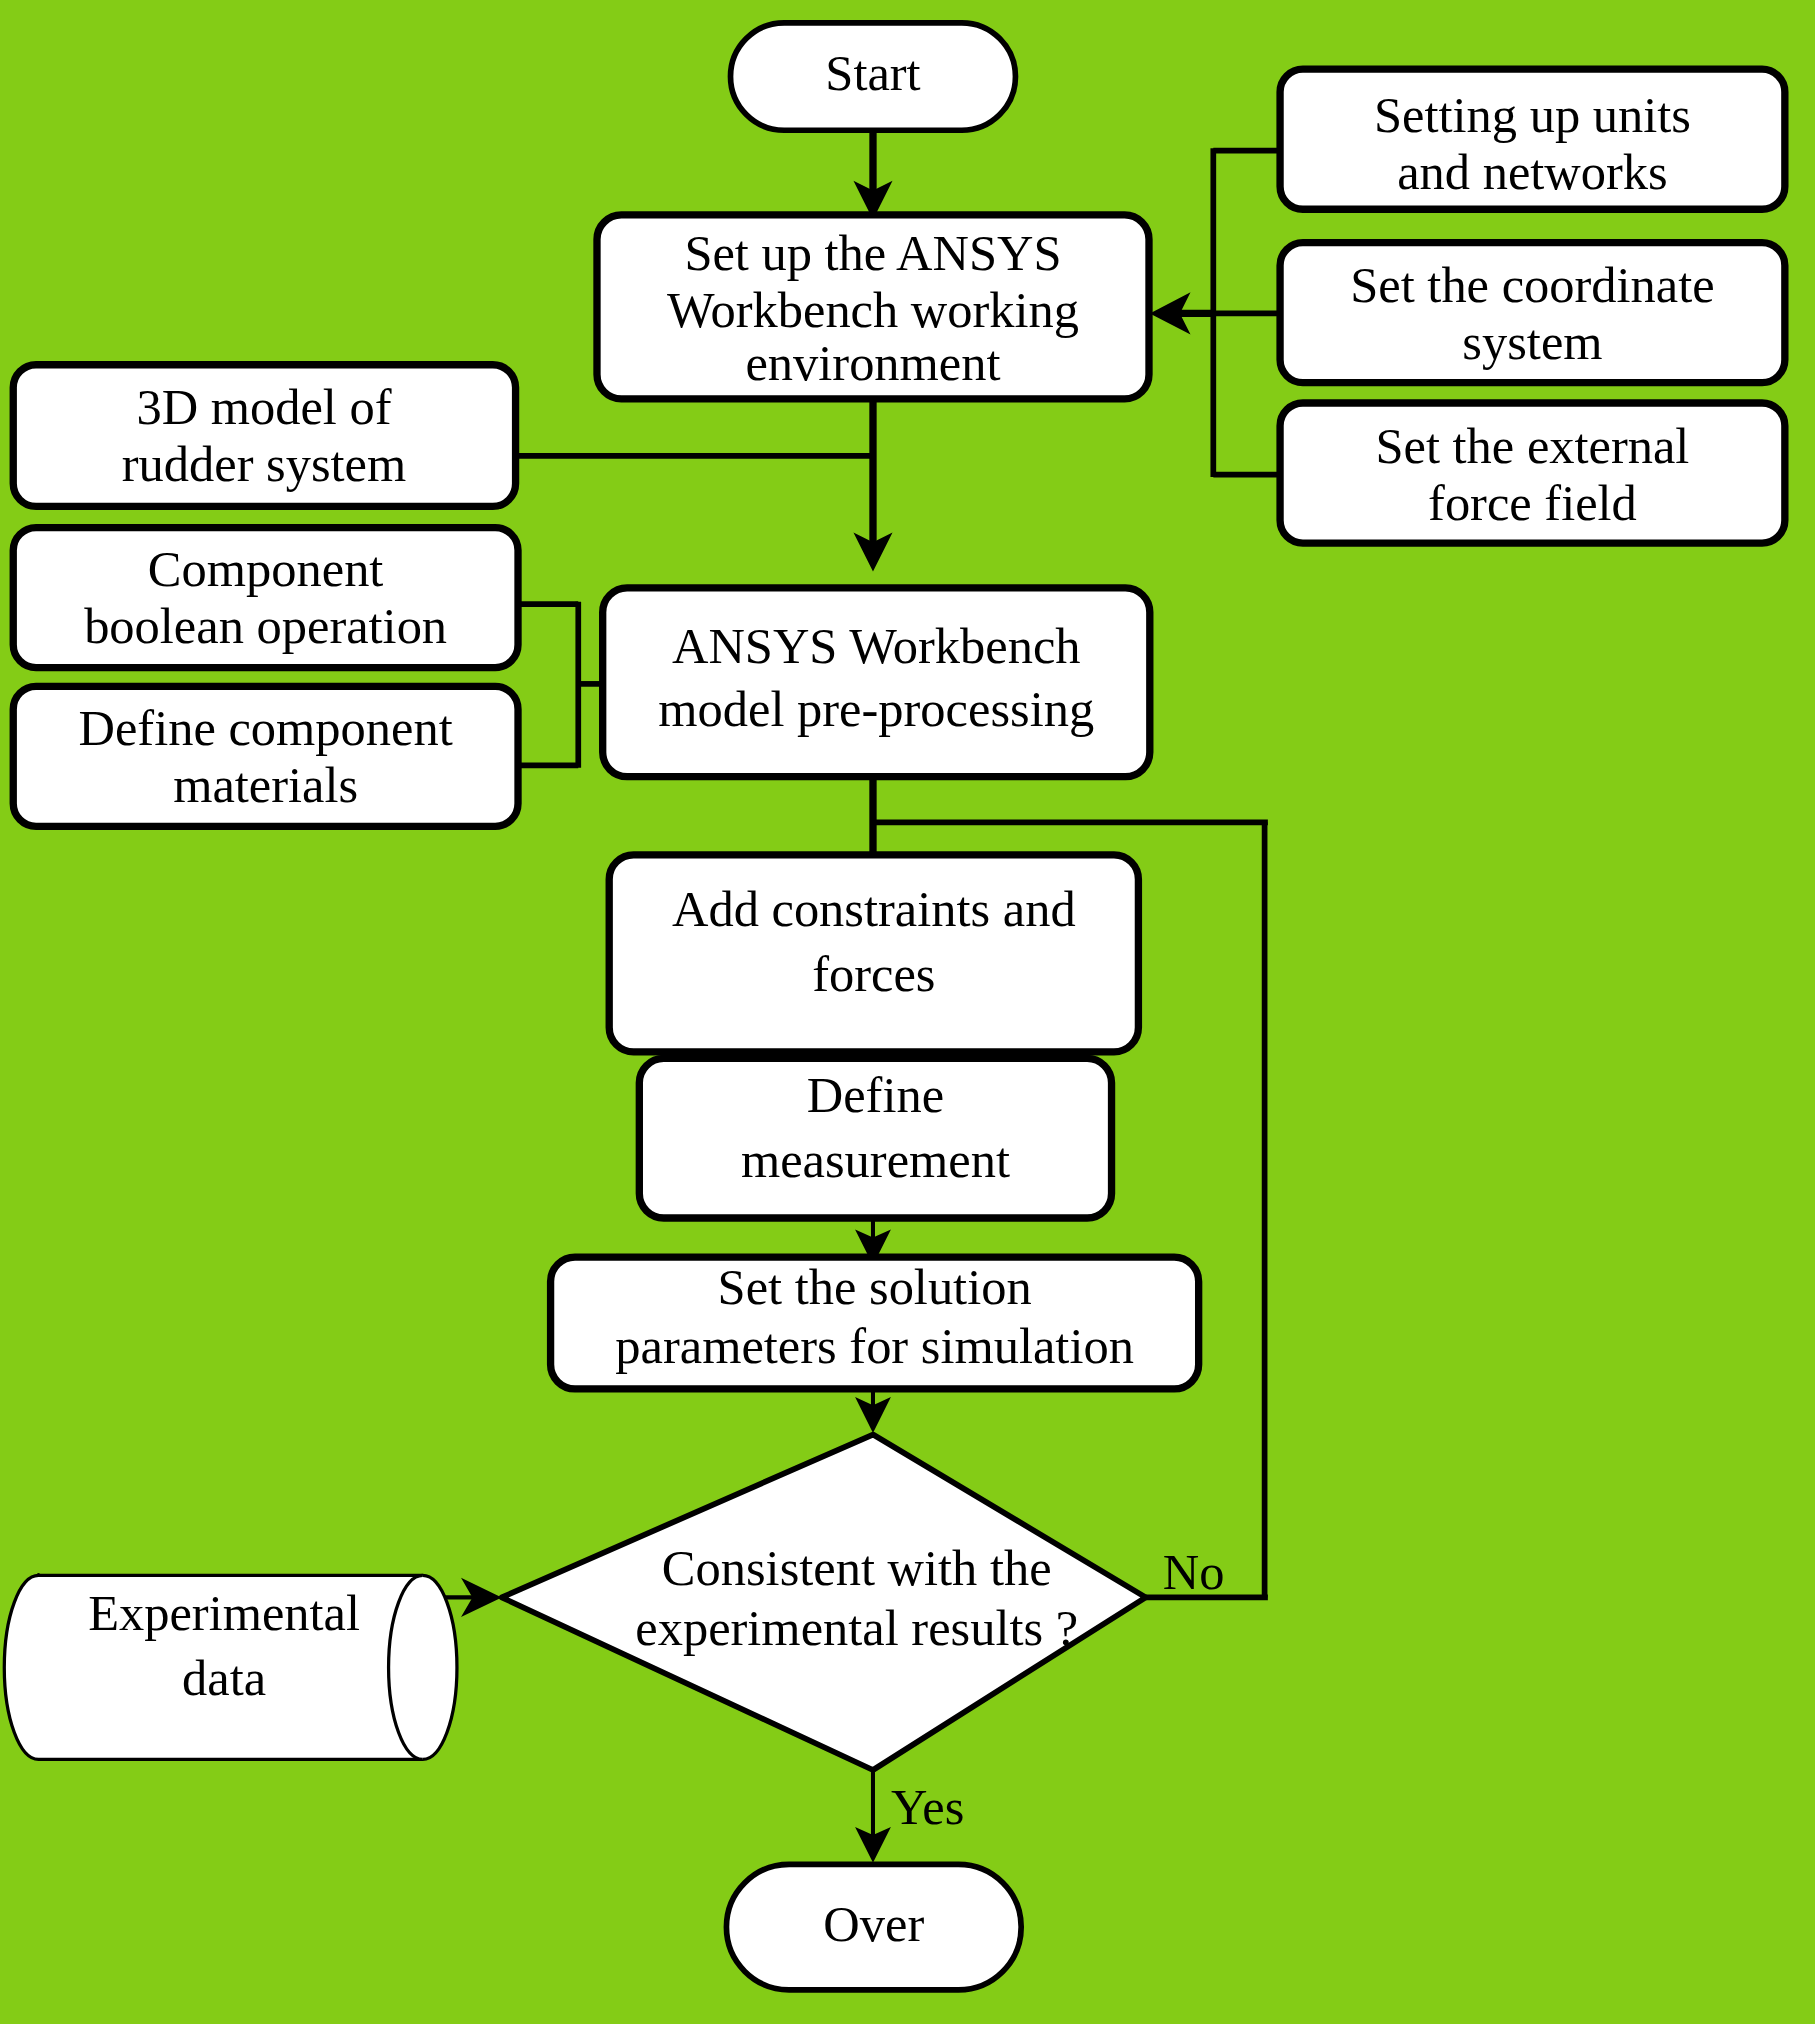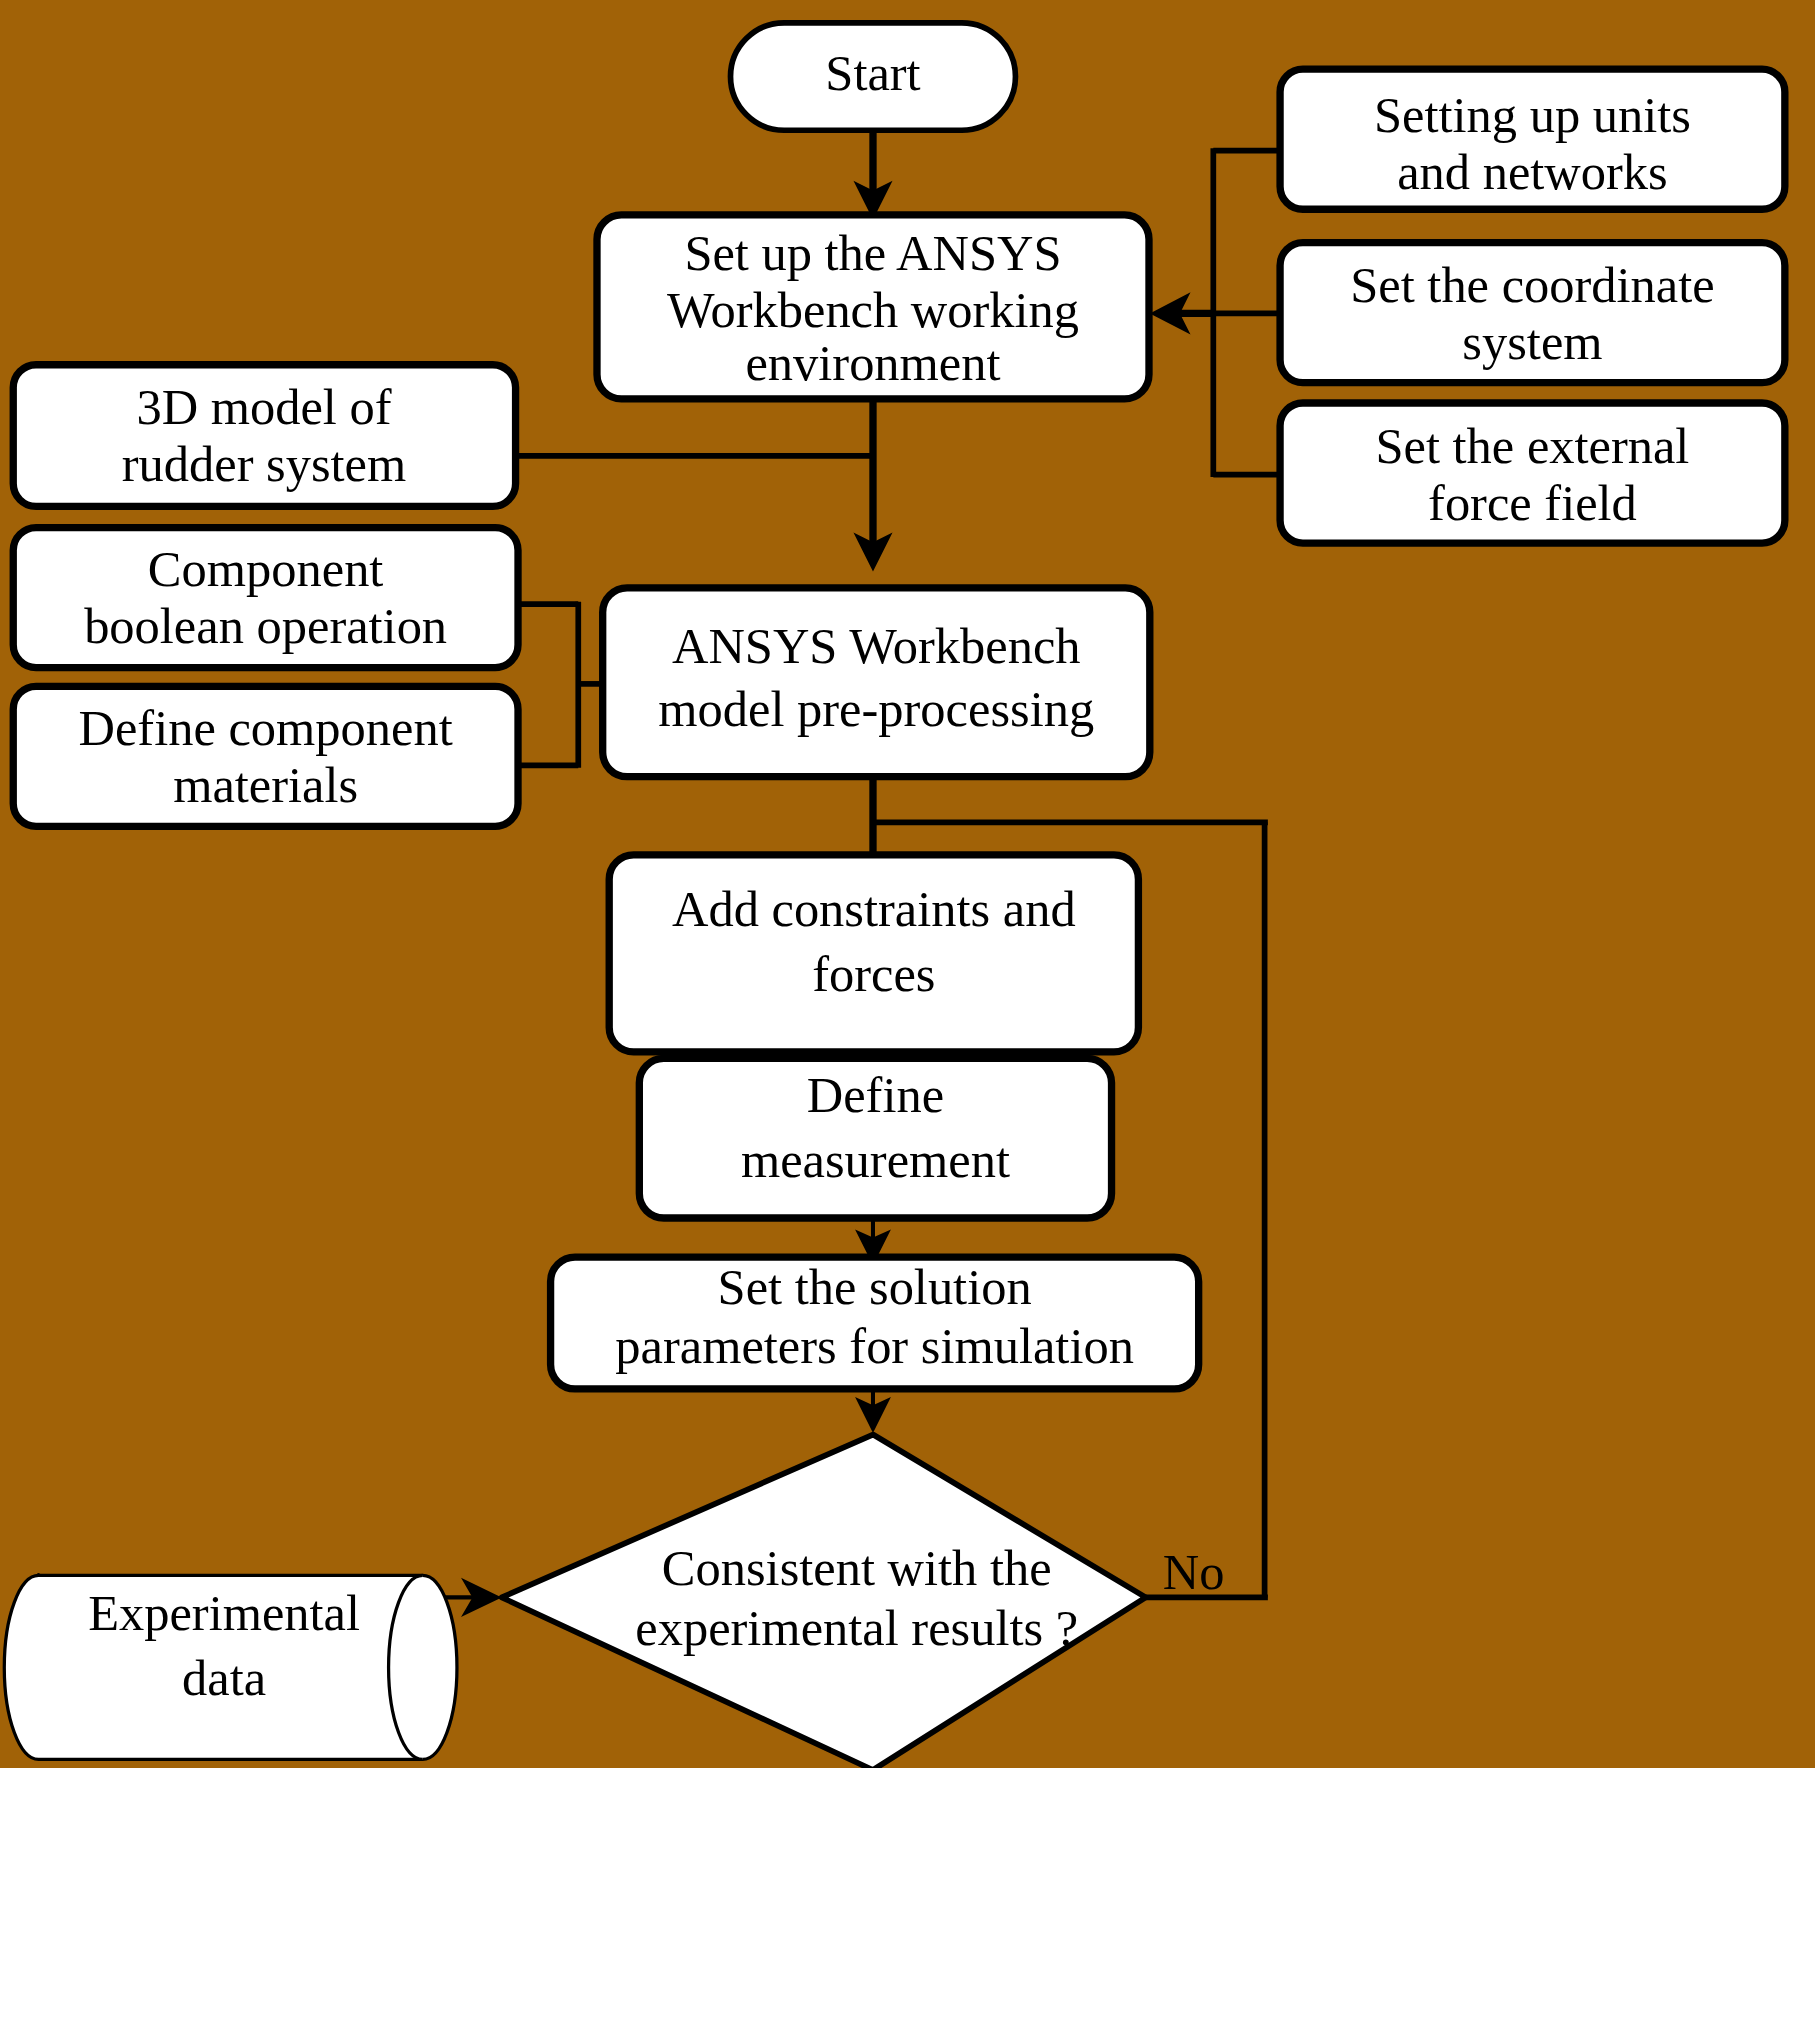--- a/index.html
+++ b/index.html
@@ -7,22 +7,22 @@
     margin: 0;
     padding: 0;
     background: #ffffff;
   }
   body {
     font-family: "Liberation Serif", "DejaVu Serif", serif;
   }
   #flow-root {
     position: relative;
     width: 1816px;
-    height: 1768px;
-    background: #a16207;
+    height: 2024px;
+    background: #84cc16;
     overflow: hidden;
   }
   svg#flow-svg {
     display: block;
     width: 1816px;
     height: 2024px;
   }
   .node-shape {
     fill: #ffffff;
     stroke: #000000;

